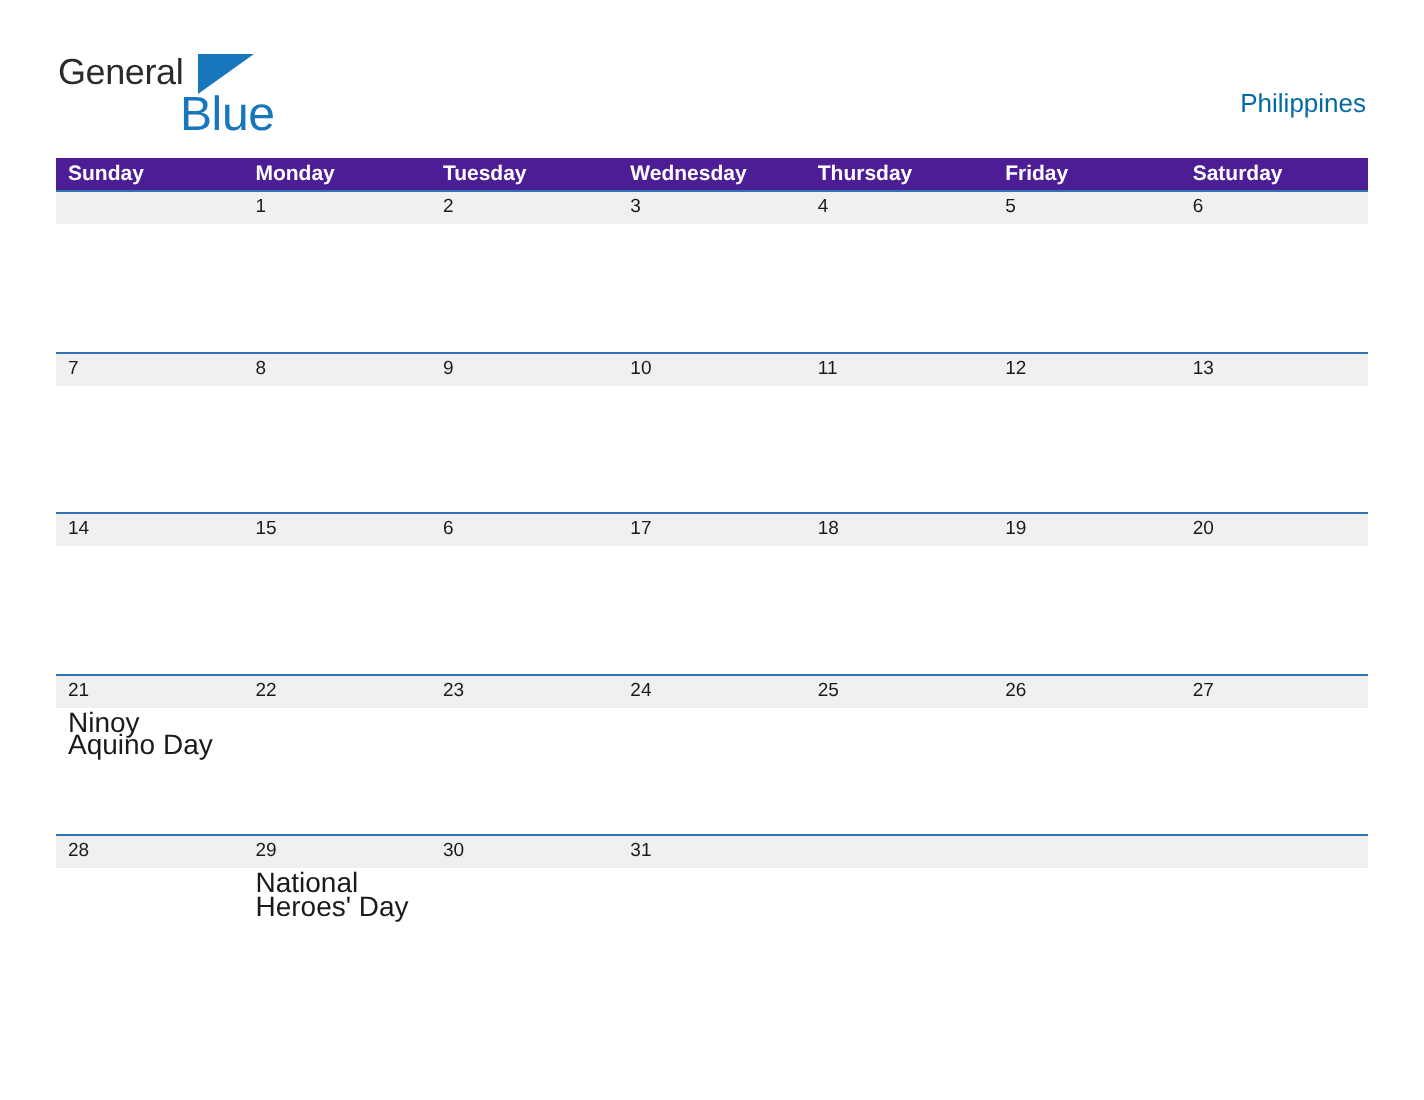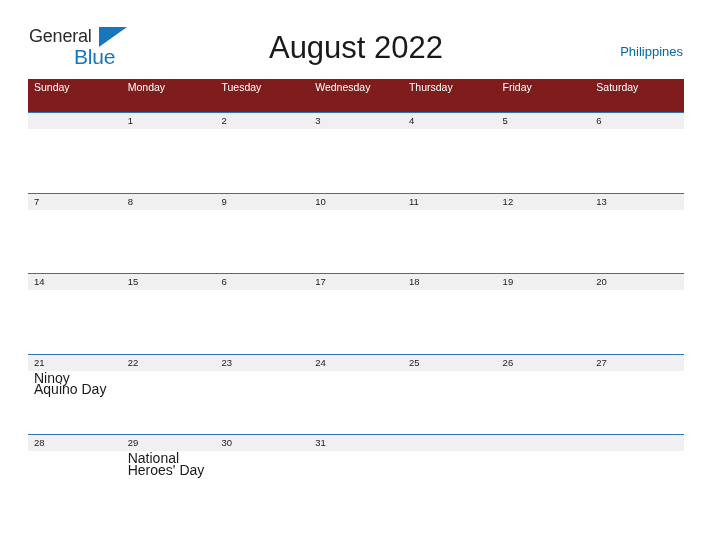--- a/index.html
+++ b/index.html
@@ -43,23 +43,23 @@
     position: absolute;
     left: 70px;
     top: 0px;
     width: 0;
     height: 0;
     border-left: 28px solid #1876bc;
     border-bottom: 20px solid transparent;
   }
   .brand-blue {
     position: absolute;
-    left: 45px;
+    left: 61px;
     top: 19px;
-    font-size: 21px;
+    font-size: 24px;
     color: #1876bc;
     letter-spacing: -0.2px;
     font-family: "Liberation Sans", sans-serif;
   }
 
   .month-title {
     position: absolute;
     left: 0;
     right: 0;
     top: 30px;
@@ -83,22 +83,23 @@
   
   .calendar {
     position: absolute;
     left: 28px;
     top: 79px;
     width: 656px;
   }
 
   .weekday-header {
     display: flex;
-    background: #7f1d1d;
-    height: 33px;
+    background: #4c1d95;
+    height: 16px;
+    font-weight: bold;
   }
   .weekday-cell {
     flex: 1 1 0;
     color: #ffffff;
     font-size: 10.5px;
     line-height: 17px;
     padding-left: 6px;
     box-sizing: border-box;
     white-space: nowrap;
     overflow: hidden;
@@ -149,21 +150,20 @@
 <body>
 
 <div class="page-header">
 
   <div class="brand">
     <span class="brand-general">General</span>
     <span class="brand-flag"></span>
     <span class="brand-blue">Blue</span>
   </div>
 
-  <div class="month-title">August 2022</div>
 
   <div class="country-label">Philippines</div>
 
 </div>
 
 <div class="calendar">
 
   <div class="weekday-header">
     <div class="weekday-cell">Sunday</div>
     <div class="weekday-cell">Monday</div>

